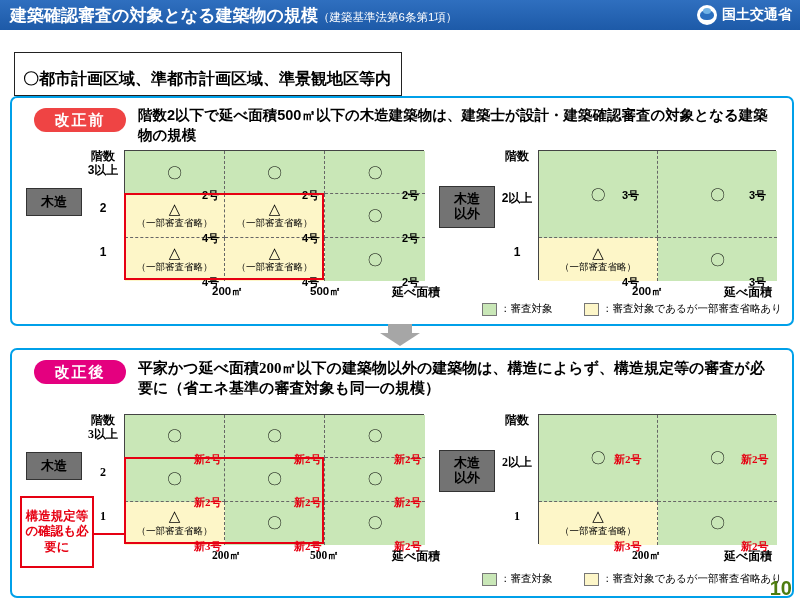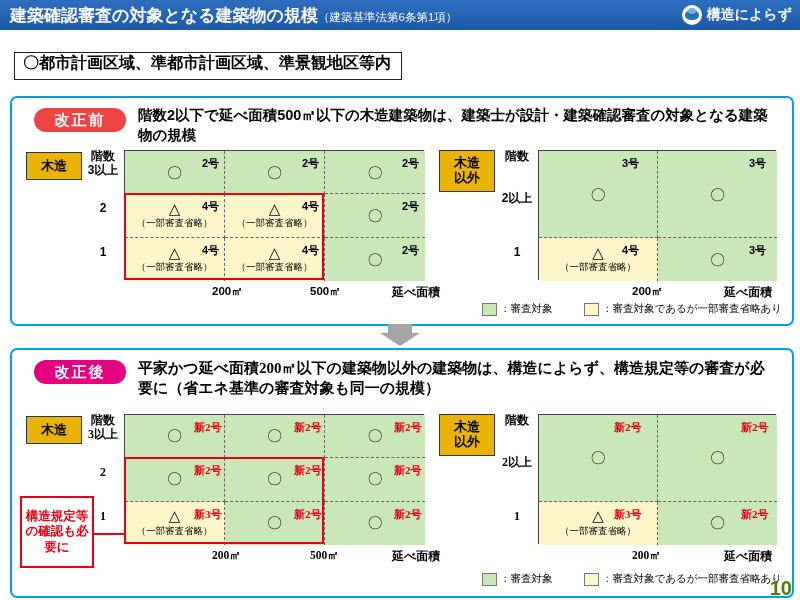--- a/index.html
+++ b/index.html
@@ -35,21 +35,21 @@
   #ministry .logo:after{
     content:"";position:absolute;left:6px;top:3px;width:8px;height:6px;
     background:#6fb2e6;border-radius:50%;
   }
   #ministry .mname{font-size:14px;font-weight:bold;color:#fff;white-space:nowrap;}
 
   
   #statement{
     position:absolute;left:14px;top:52px;
     border:1.5px solid #222;background:#fff;
-    padding:0 10px 5px 8px;
+    padding:16px 10px 5px 8px;
     font-size:16px;font-weight:bold;white-space:nowrap;
   }
 
   
   .panel{
     position:absolute;left:10px;width:780px;
     border:2px solid #00a0e9;border-radius:7px;background:#fff;
   }
   #panel-before{top:96px;height:226px;}
   #panel-after{top:348px;height:246px;font-family:Liberation Serif, serif;}
@@ -62,42 +62,43 @@
   }
   .badge.before{background:#ef4444;}
   .badge.after{background:#e4007f;}
 
   .lead{
     position:absolute;left:126px;top:8px;width:630px;
     font-size:14.5px;font-weight:bold;line-height:1.35;color:#000;
   }
   #panel-after .lead{font-size:15px;}
   .cat-box{
-    position:absolute;border:1px solid #333;background:#eab308;
+    position:absolute;border:1px solid #333;background:#737373;
     font-size:13px;font-weight:bold;text-align:center;
     display:flex;align-items:center;justify-content:center;
     line-height:1.15;
+    margin-top:36px;
   }
   .axis-label{
     position:absolute;font-size:12px;font-weight:bold;text-align:center;
     line-height:1.15;
   }
   .grid{position:absolute;border:1px solid #444;box-sizing:border-box;}
   .cell{
     position:absolute;box-sizing:border-box;
     border-right:1px dashed #666;border-bottom:1px dashed #666;
     display:flex;flex-direction:column;align-items:center;justify-content:center;
   }
   .cell.lastcol{border-right:none;}
   .cell.lastrow{border-bottom:none;}
   .green{background:#c9e7b7;}
   .yellow{background:#fdf6c8;}
   .mark{font-size:15px;line-height:1;}
   .tag{
-    position:absolute;font-size:11px;font-weight:bold;white-space:nowrap;
+    position:absolute;font-size:11px;font-weight:bold;white-space:nowrap;margin-top:32px;
   }
   .tagred{color:#e60012;}
   .note{font-size:9.5px;white-space:nowrap;margin-top:1px;}
   .redbox{
     position:absolute;border:2px solid #e60012;box-sizing:border-box;
     pointer-events:none;
   }
   .ticklbl{position:absolute;font-size:11.5px;font-weight:bold;white-space:nowrap;}
   .areaLbl{position:absolute;font-size:12px;font-weight:bold;white-space:nowrap;}
 
@@ -136,21 +137,21 @@
 </style>
 </head>
 <body>
 
 <div id="header">
   <div class="title">
     <span>建築確認審査の対象となる建築物の規模</span><span class="sub">（建築基準法第6条第1項）</span>
   </div>
   <div id="ministry">
     <span class="logo"></span>
-    <span class="mname">構造によらず</span>
+    <span class="mname">国土交通省</span>
   </div>
 </div>
 
 <div id="statement">〇都市計画区域、準都市計画区域、準景観地区等内</div>
 
 <div class="panel" id="panel-before">
   <div class="badge before">改正前</div>
   <div class="lead">階数2以下で延べ面積500㎡以下の木造建築物は、建築士が設計・建築確認審査の対象となる建築物の規模</div>
 
   <div class="cat-box" style="left:14px;top:54px;width:54px;height:26px;">木造</div>

